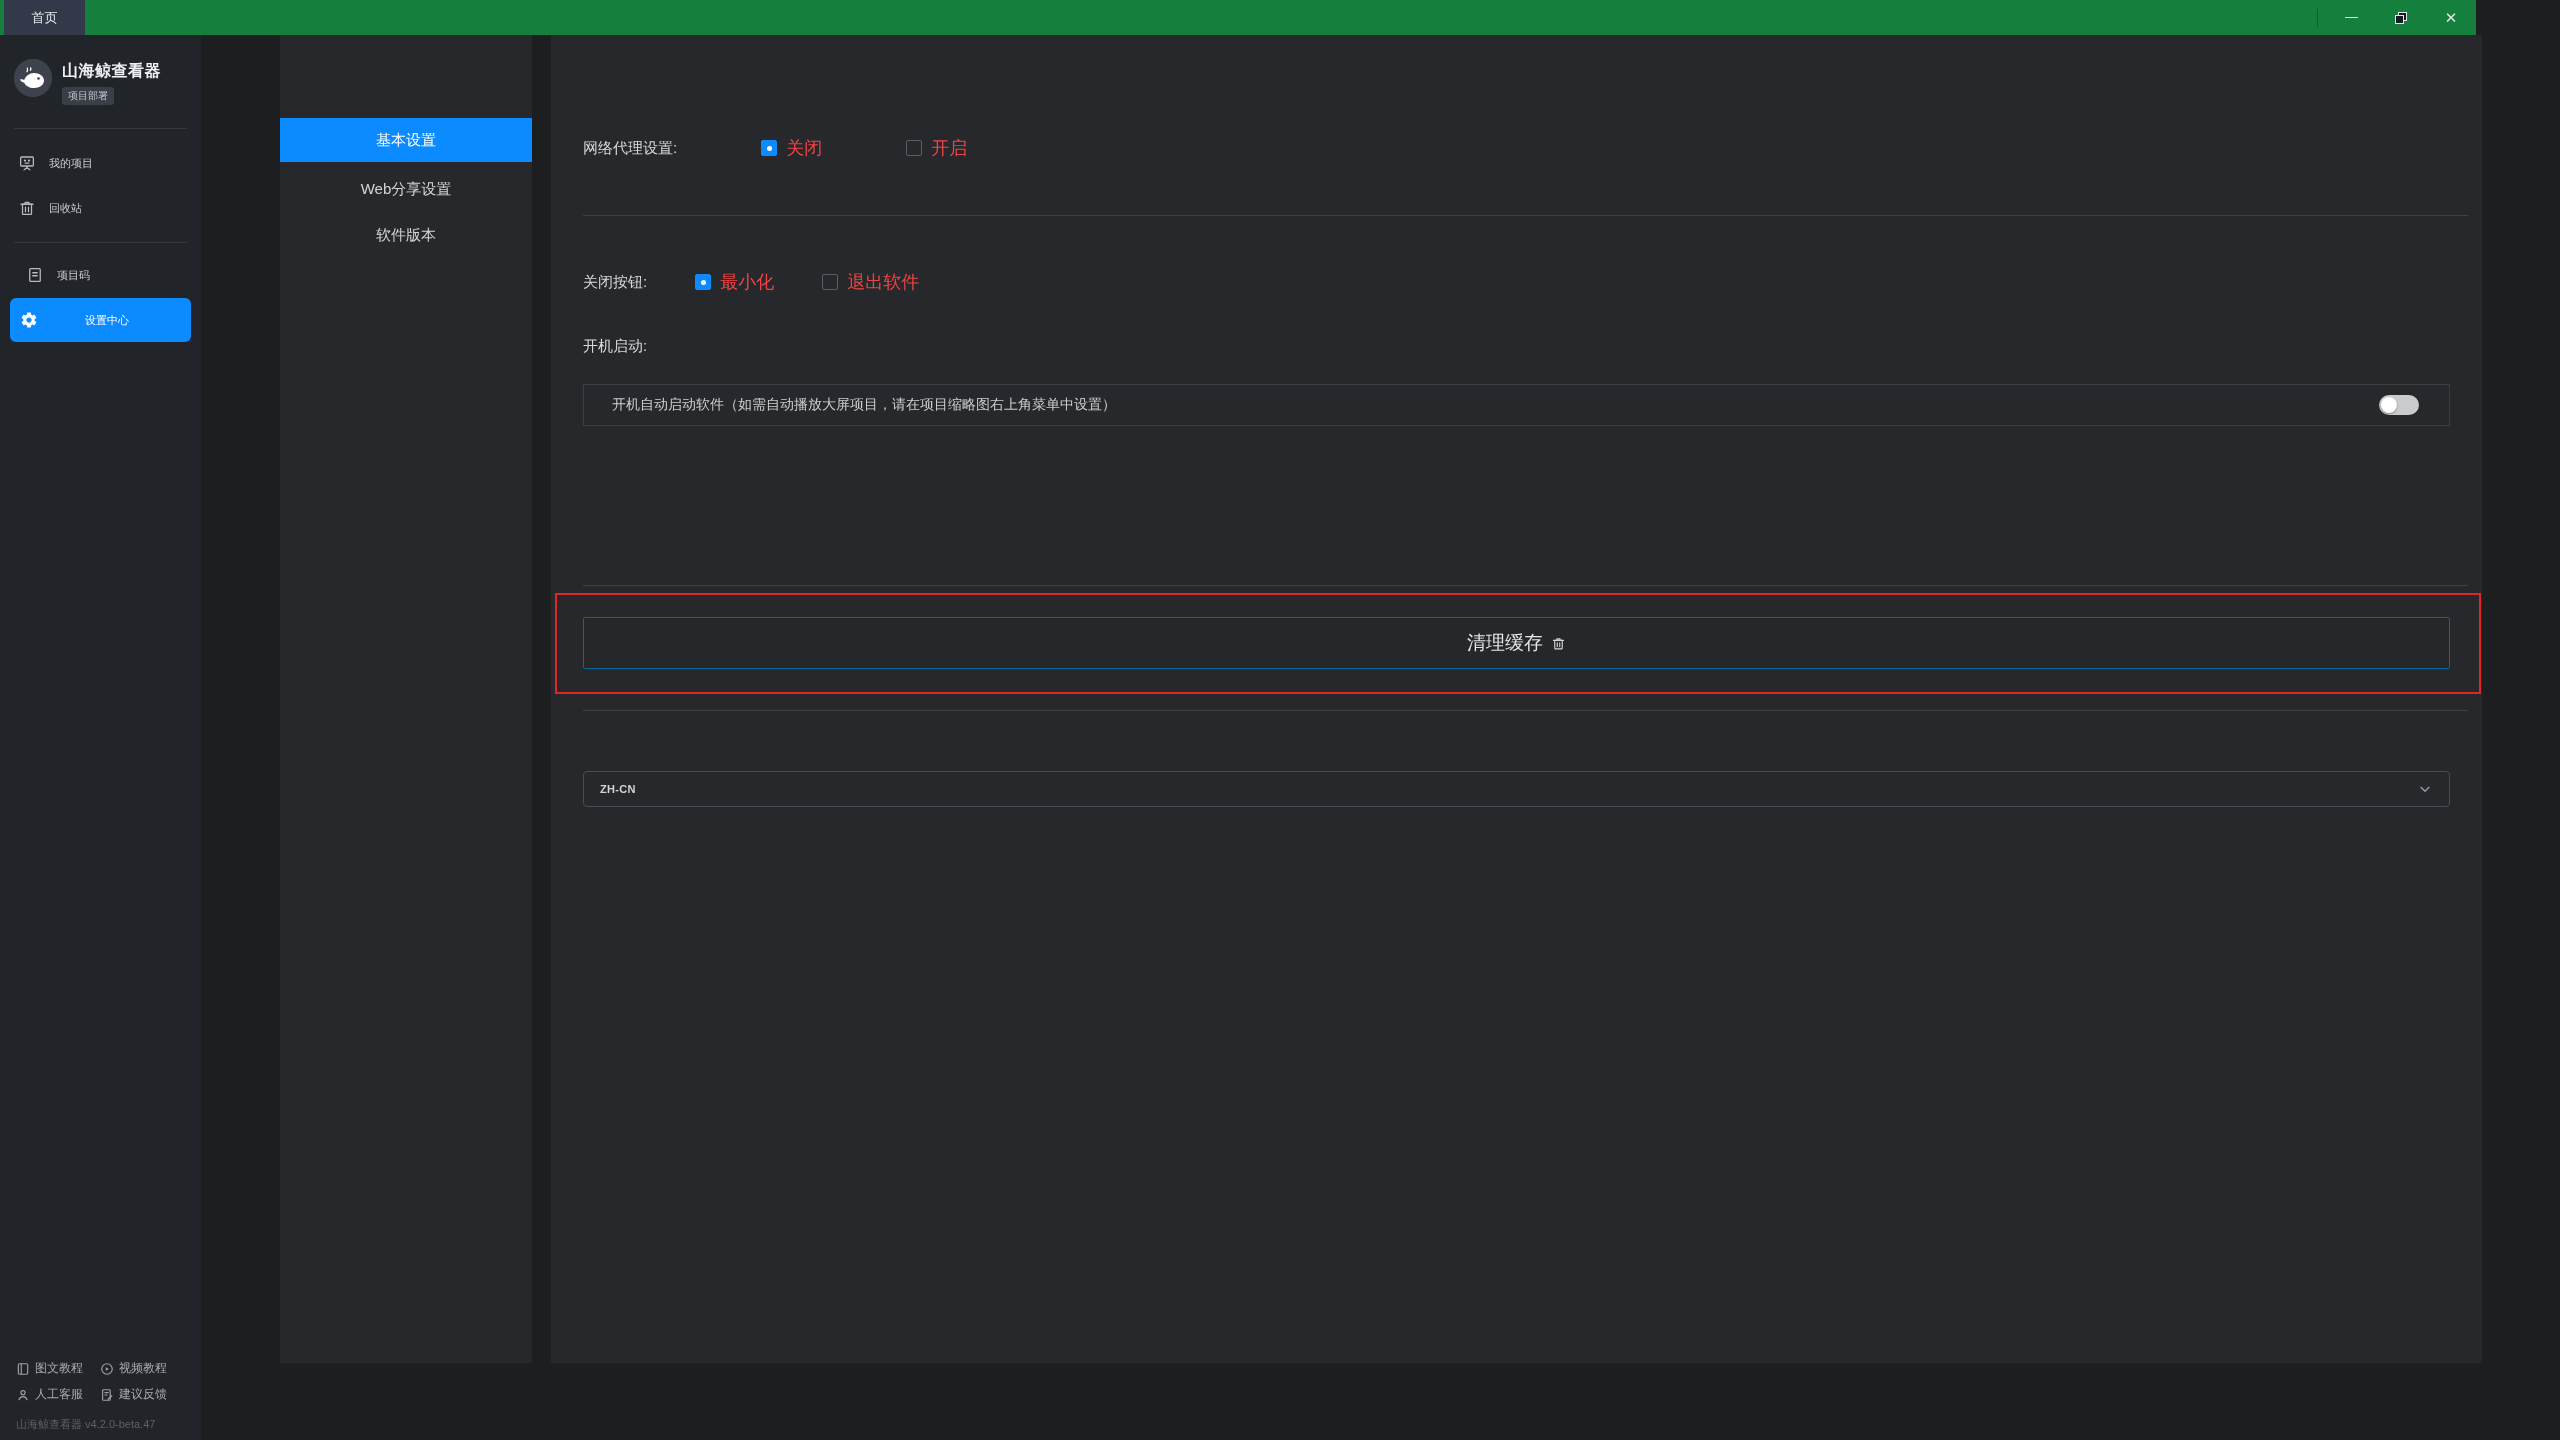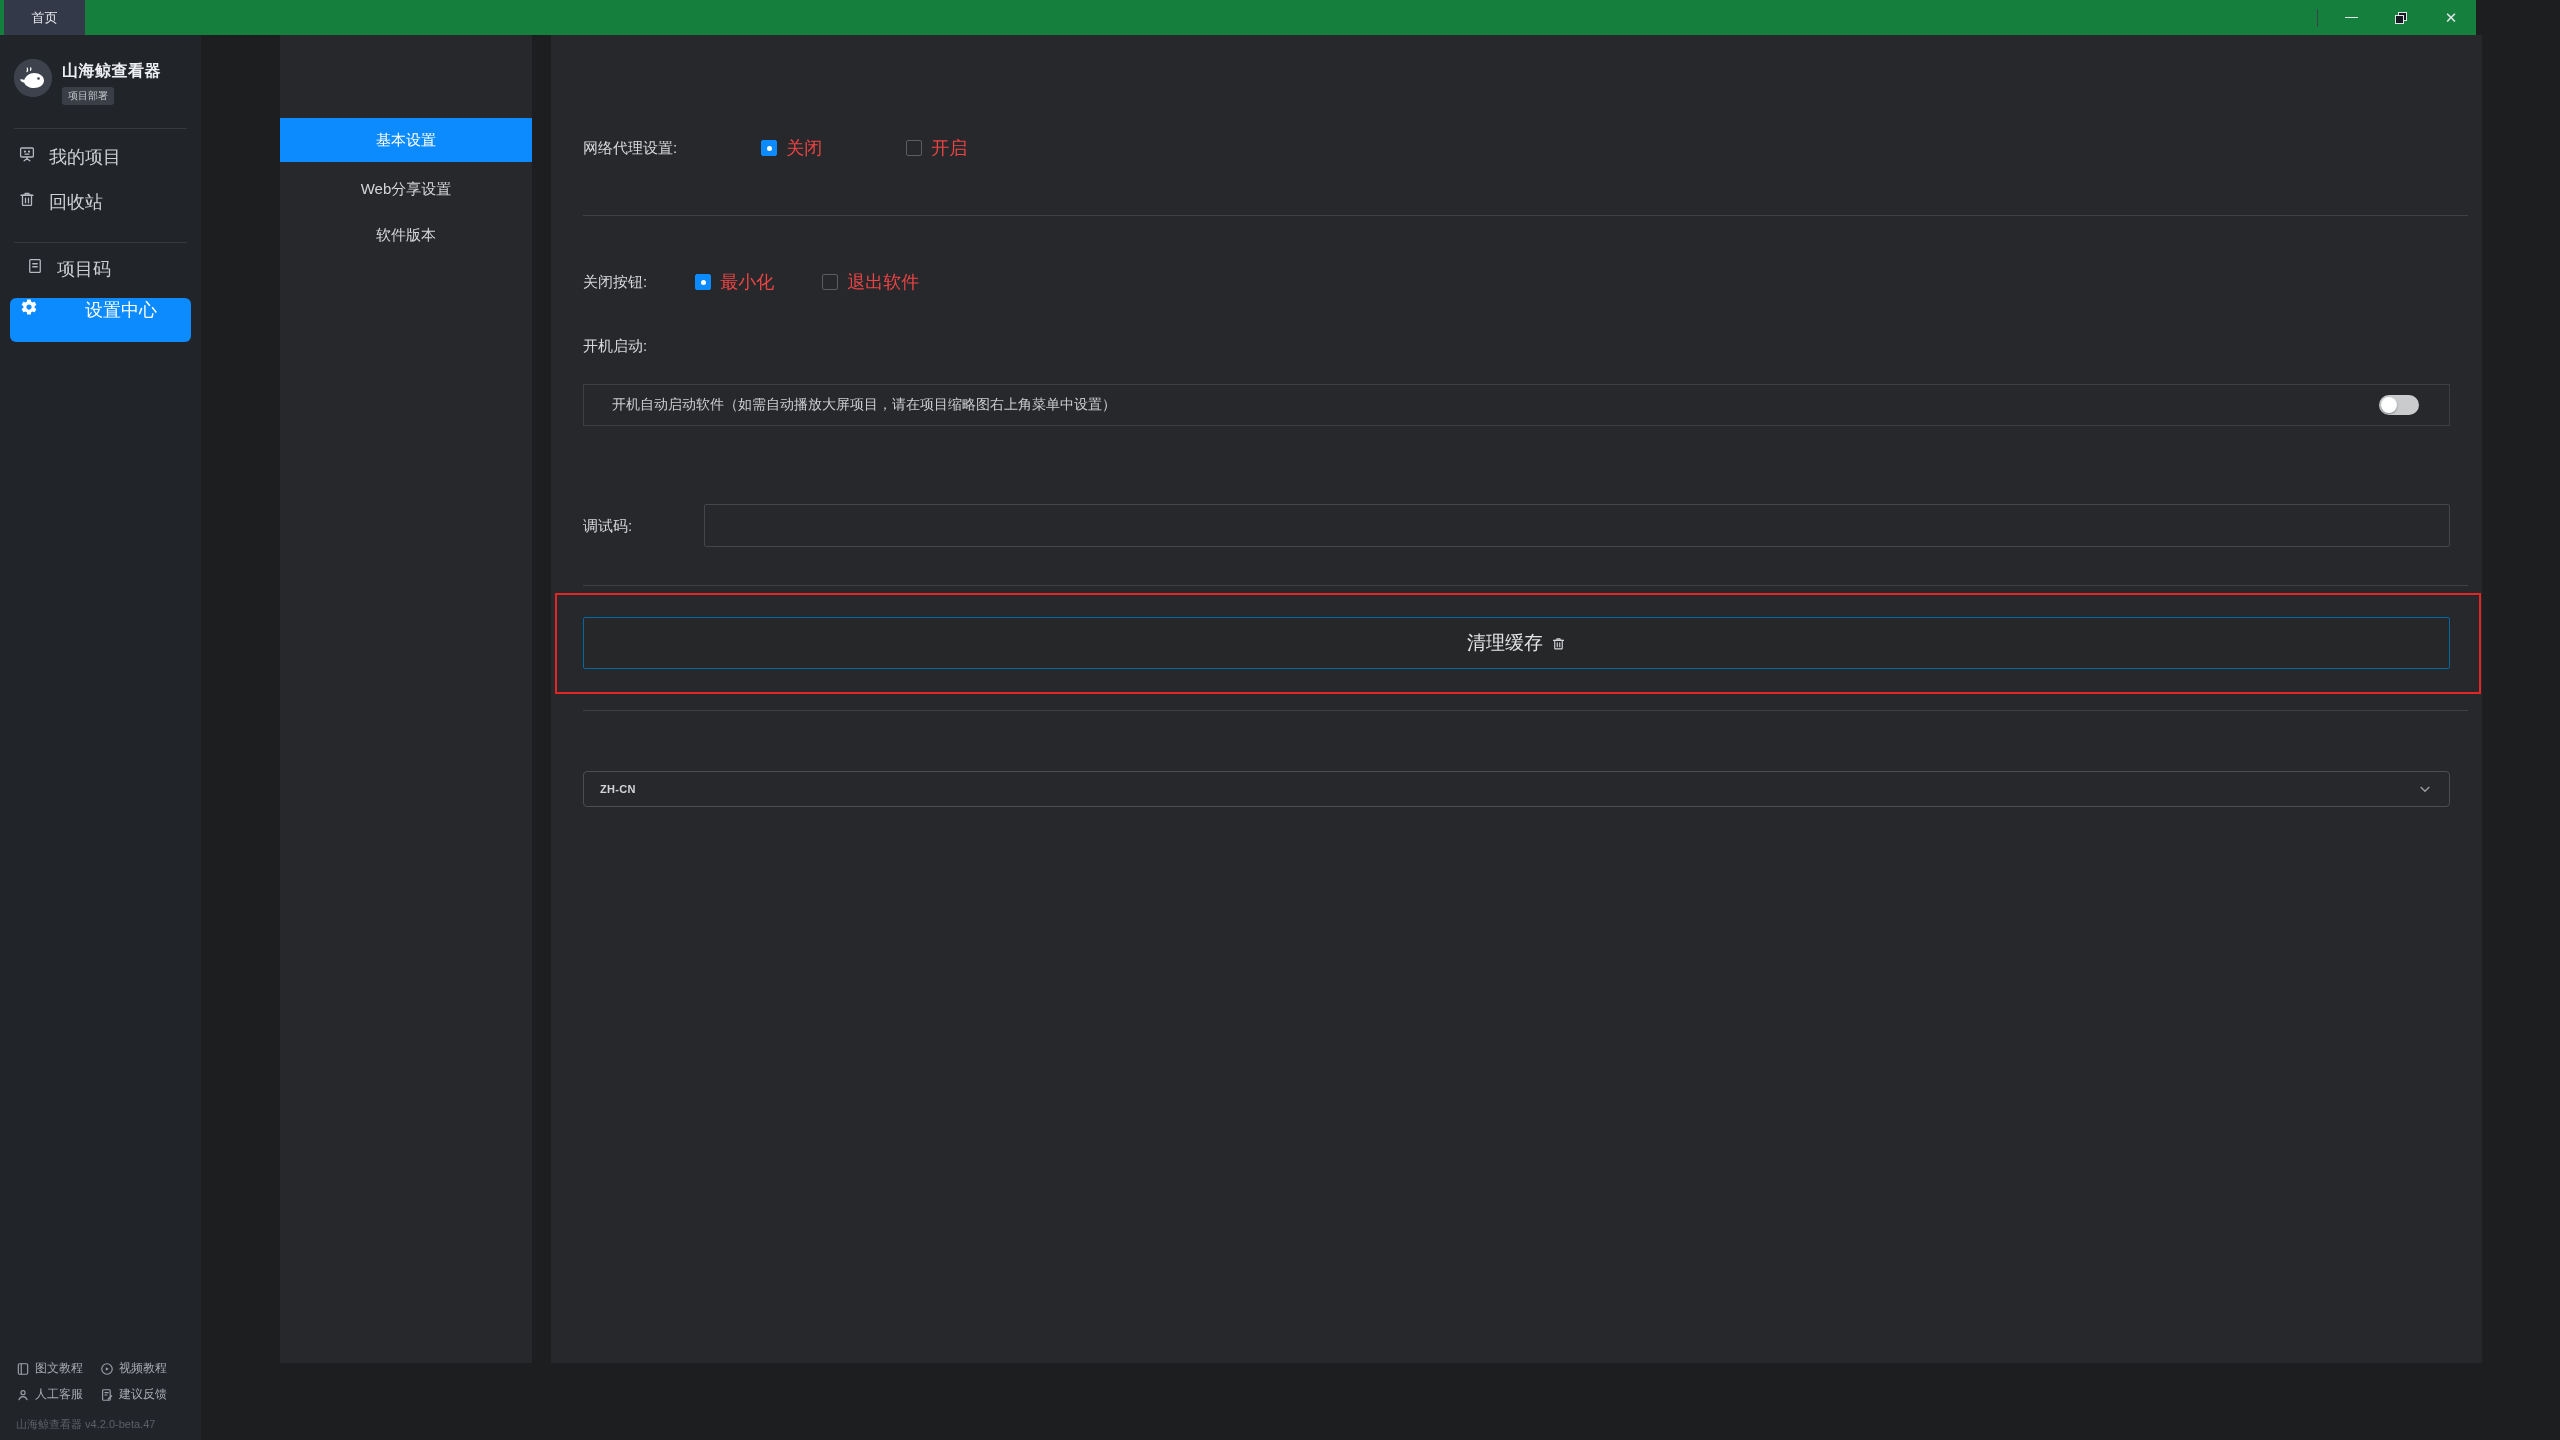--- a/index.html
+++ b/index.html
@@ -29,22 +29,22 @@
 
   
   .sidebar { position:absolute; left:0; top:35px; width:201px; height:1405px; background:#212429; }
   .logo-row { position:absolute; left:14px; top:24px; display:flex; }
   .logo-circle { width:38px; height:38px; border-radius:50%; background:#3d424d; display:flex; align-items:center; justify-content:center; }
   .logo-meta { margin-left:10px; padding-top:2px; }
   .app-name { font-size:16px; font-weight:bold; color:#edeff2; letter-spacing:.5px; }
   .app-badge { display:inline-block; margin-top:5px; font-size:10px; color:#c2c5cb;
     background:#3a3e46; border-radius:3px; padding:2px 6px; }
   .sb-divider { position:absolute; left:14px; right:14px; height:1px; background:#35383d; }
-  .sb-item { position:absolute; left:0; width:201px; height:36px; display:flex; align-items:flex-start;
-    padding-left:18px; font-size:18px; color:#ced0d4; cursor:pointer; }
+  .sb-item { position:absolute; left:0; width:201px; height:36px; display:flex; align-items:center;
+    padding-left:18px; font-size:11px; color:#ced0d4; cursor:pointer; }
   .sb-item .ic { width:18px; height:18px; margin-right:13px; color:#b6b9bf; }
   .sb-item.active { left:10px; width:181px; border-radius:6px; background:#0c8aff; color:#ffffff; padding-left:10px;gap:34px; }
   .sb-item.active .ic { color:#ffffff; }
   .sb-footer { position:absolute; left:16px; right:8px; bottom:8px; }
   .sb-links { display:grid; grid-template-columns:84px auto; row-gap:9px; }
   .sb-link { display:flex; align-items:center; font-size:12px; color:#a7aab0; cursor:pointer; white-space:nowrap; }
   .sb-link .ic { width:14px; height:14px; margin-right:5px; color:#9da0a6; }
   .sb-version { margin-top:14px; font-size:11px; color:#5d6067; }
 
   
@@ -272,24 +272,20 @@
   <div class="row" style="top:292px; height:38px;">
     <span class="f-label">开机启动:</span>
   </div>
   <div class="startup-box">
     <span class="startup-text">开机自动启动软件（如需自动播放大屏项目，请在项目缩略图右上角菜单中设置）</span>
     <span class="toggle">
         <span class="knob"></span>
       </span>
   </div>
 
-  <div class="debug-row">
-    <span class="f-label">调试码:</span>
-    <input class="debug-input" type="text" value="" style="">
-  </div>
 
   <div class="divider" style="top:550px;"></div>
 
   <div class="clear-btn">
     <span>清理缓存</span>
     <span class="ic">
       <svg width="15" height="15" viewBox="0 0 24 24" fill="none" stroke="currentColor" stroke-width="1.8" stroke-linecap="round" stroke-linejoin="round">
         <path d="M4 7h16"></path>
           <path d="M9.5 7V4.5h5V7"></path>
         <rect x="6" y="7" width="12" height="13.5" rx="1"></rect>

